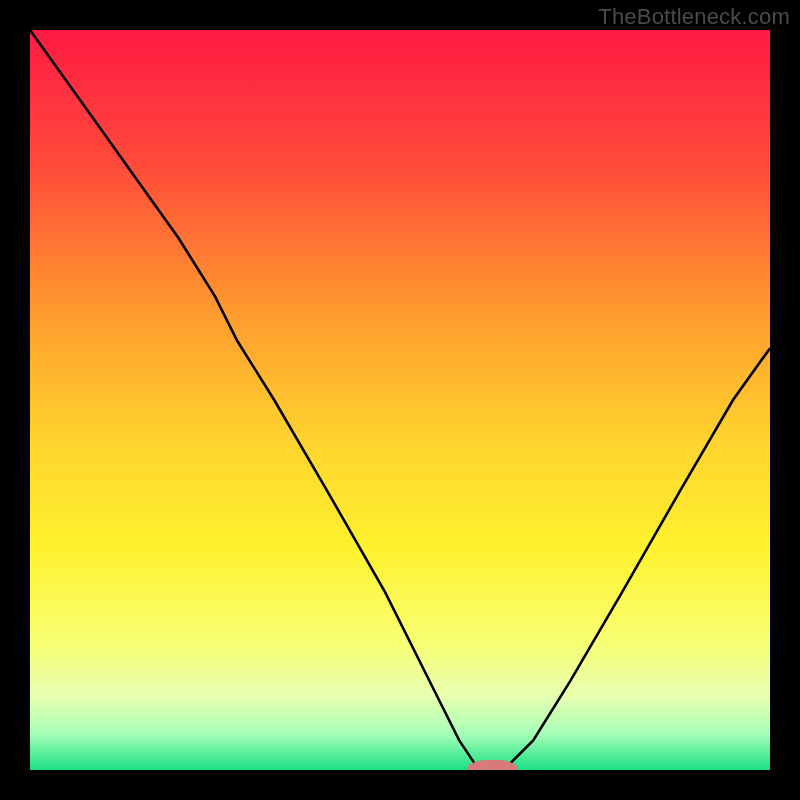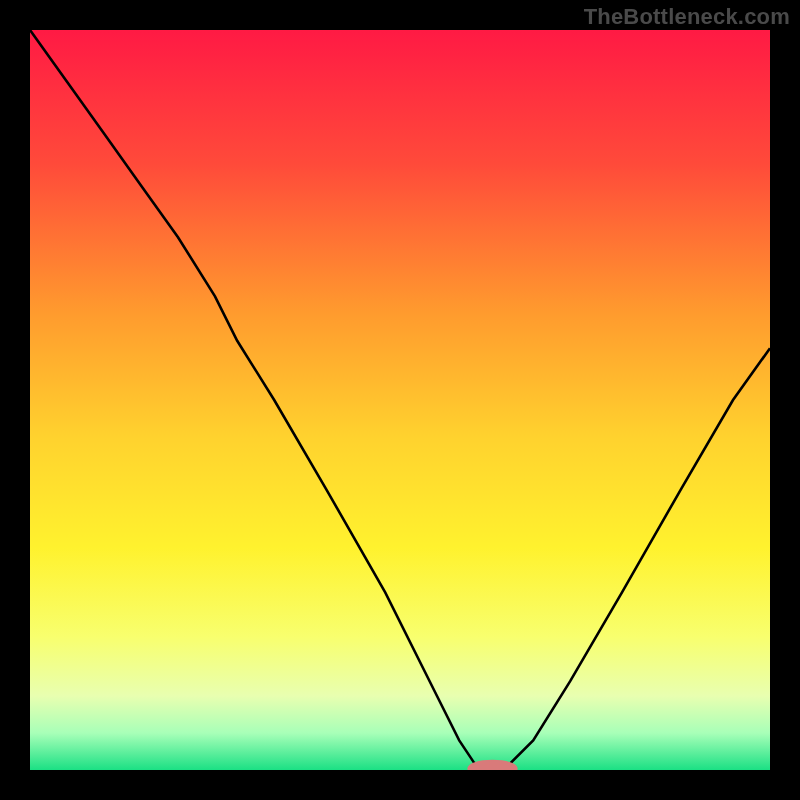--- a/index.html
+++ b/index.html
@@ -23,21 +23,21 @@
     top: 30px;
     width: 740px;
     height: 740px;
   }
   .watermark {
     position: absolute;
     top: 4px;
     right: 10px;
     color: #4a4a4a;
     font-size: 22px;
-    font-weight: 700;
+    font-weight: 400;
     letter-spacing: 0.2px;
   }
 </style>
 </head>
 <body>
 
 <div class="frame">
   <div class="watermark">TheBottleneck.com</div>
 
   <svg class="plot" viewBox="0 0 100 100" preserveAspectRatio="none">

